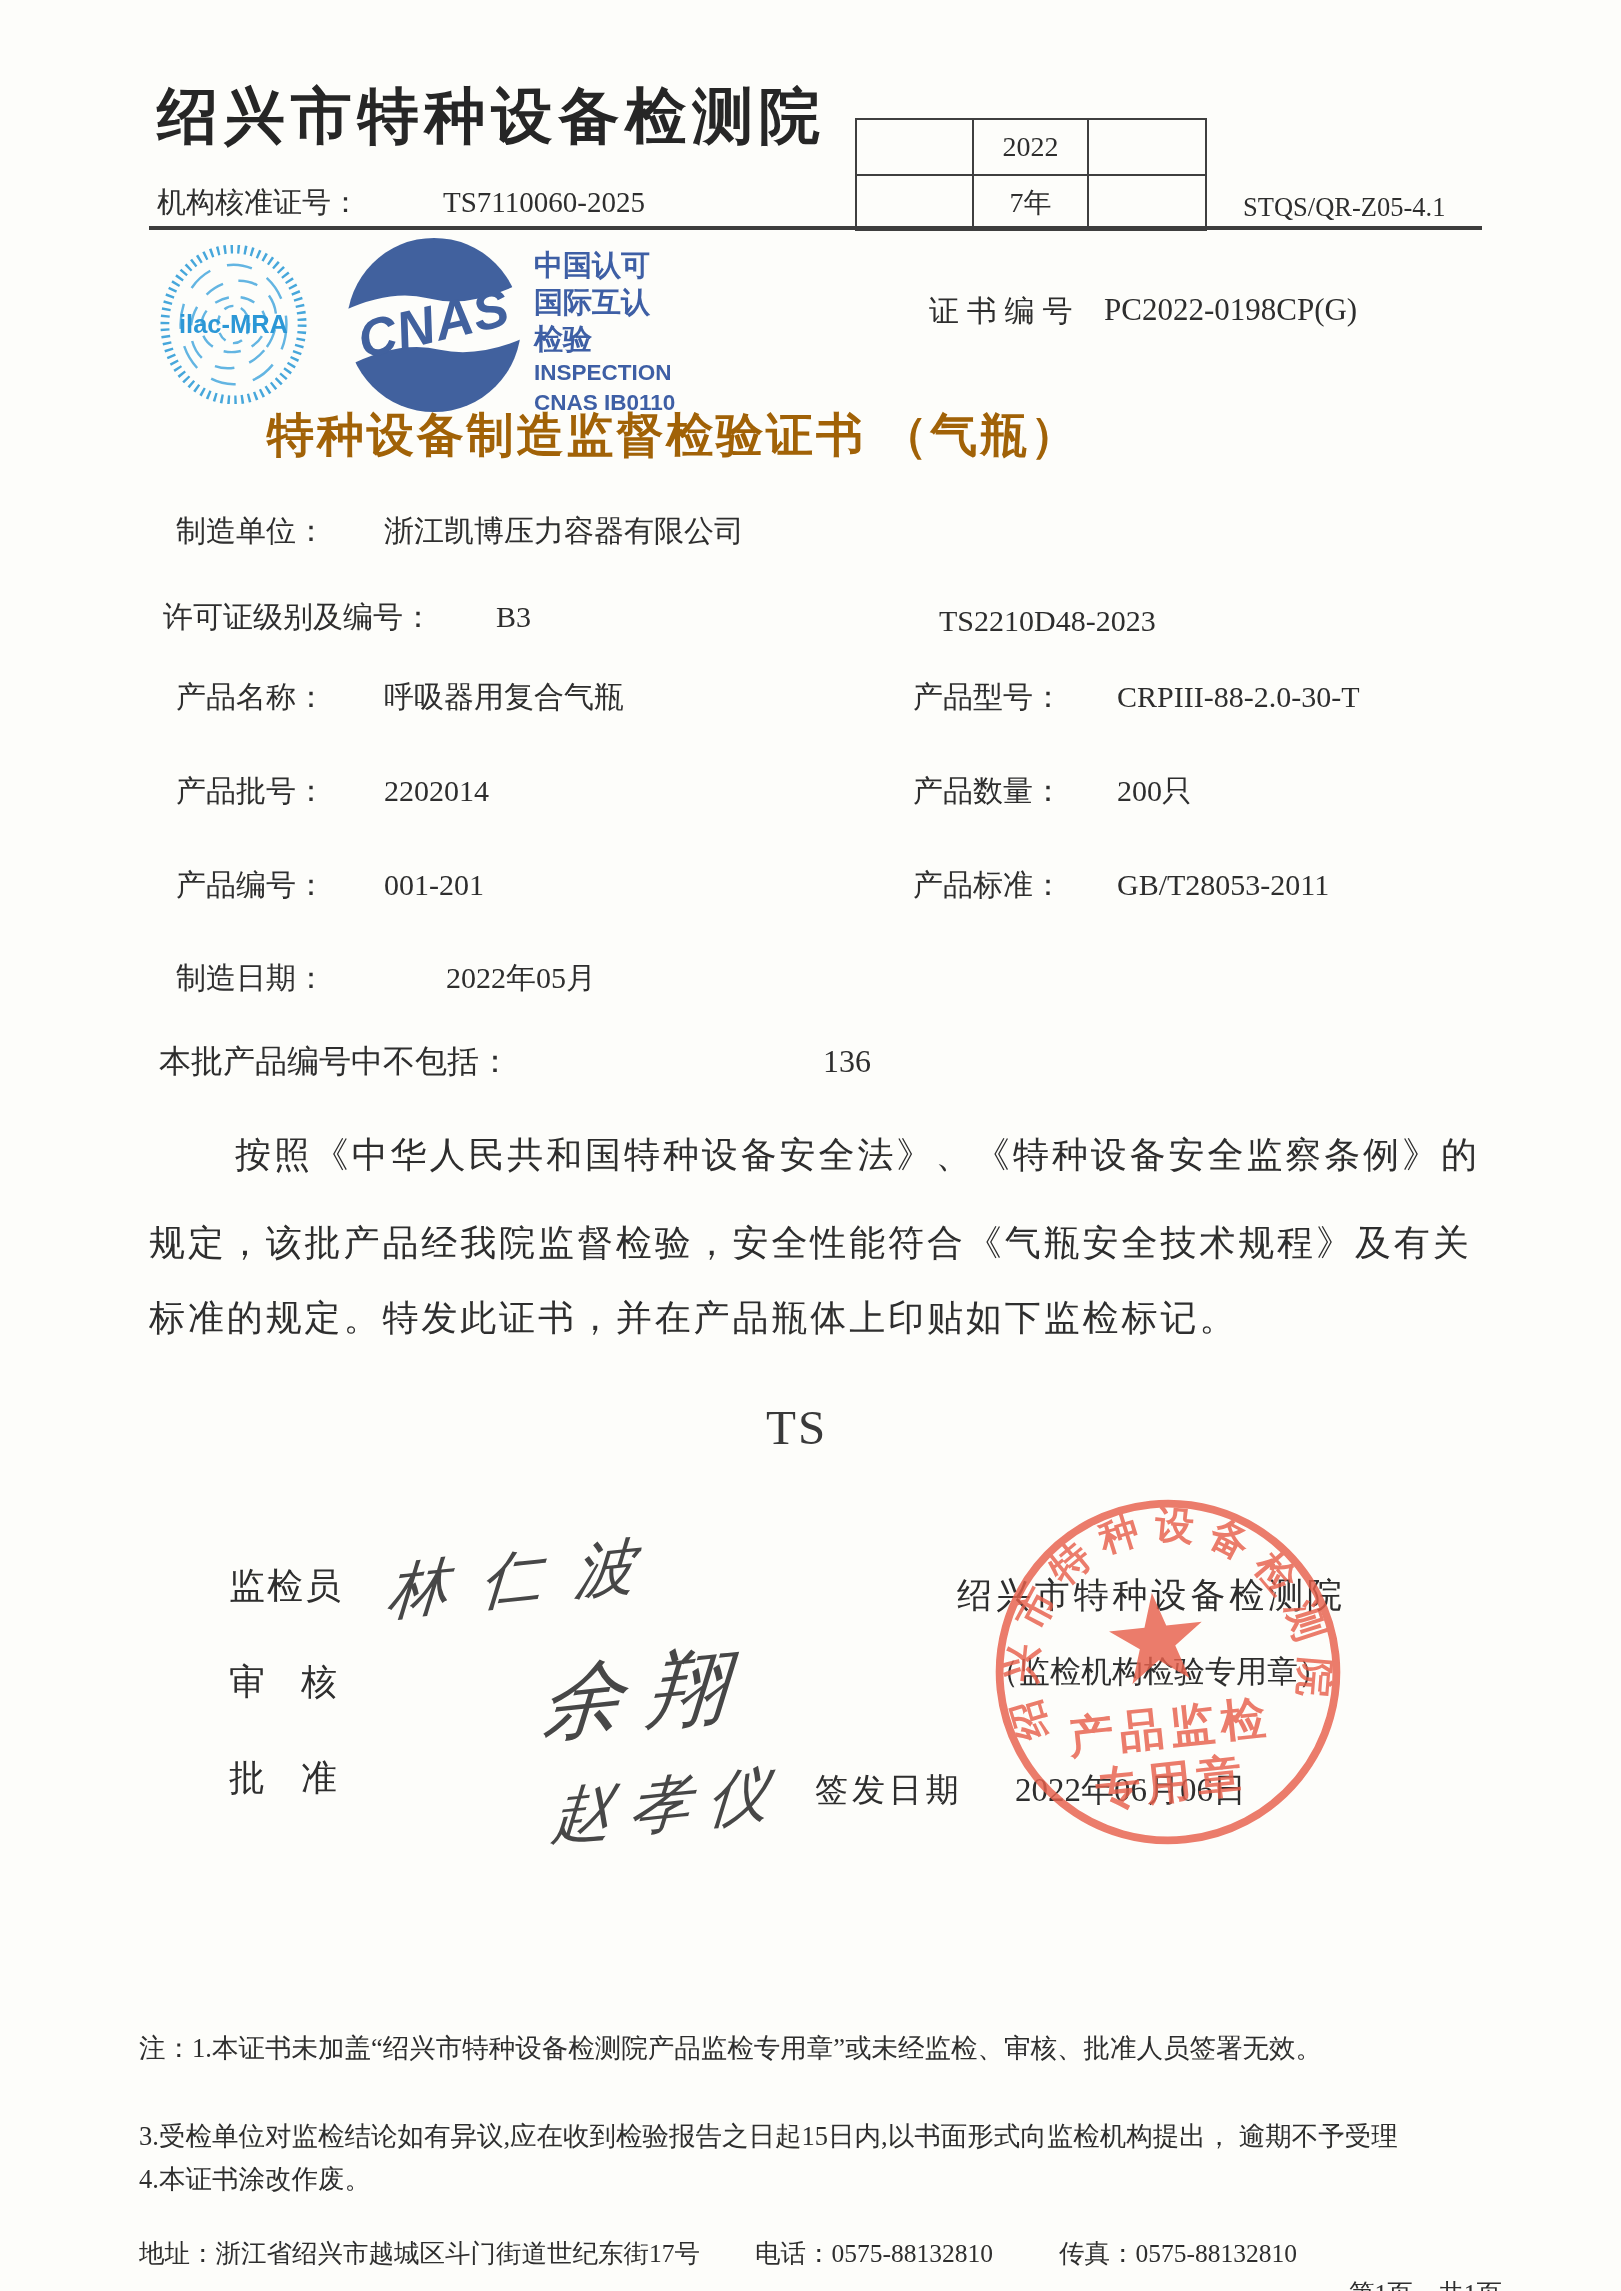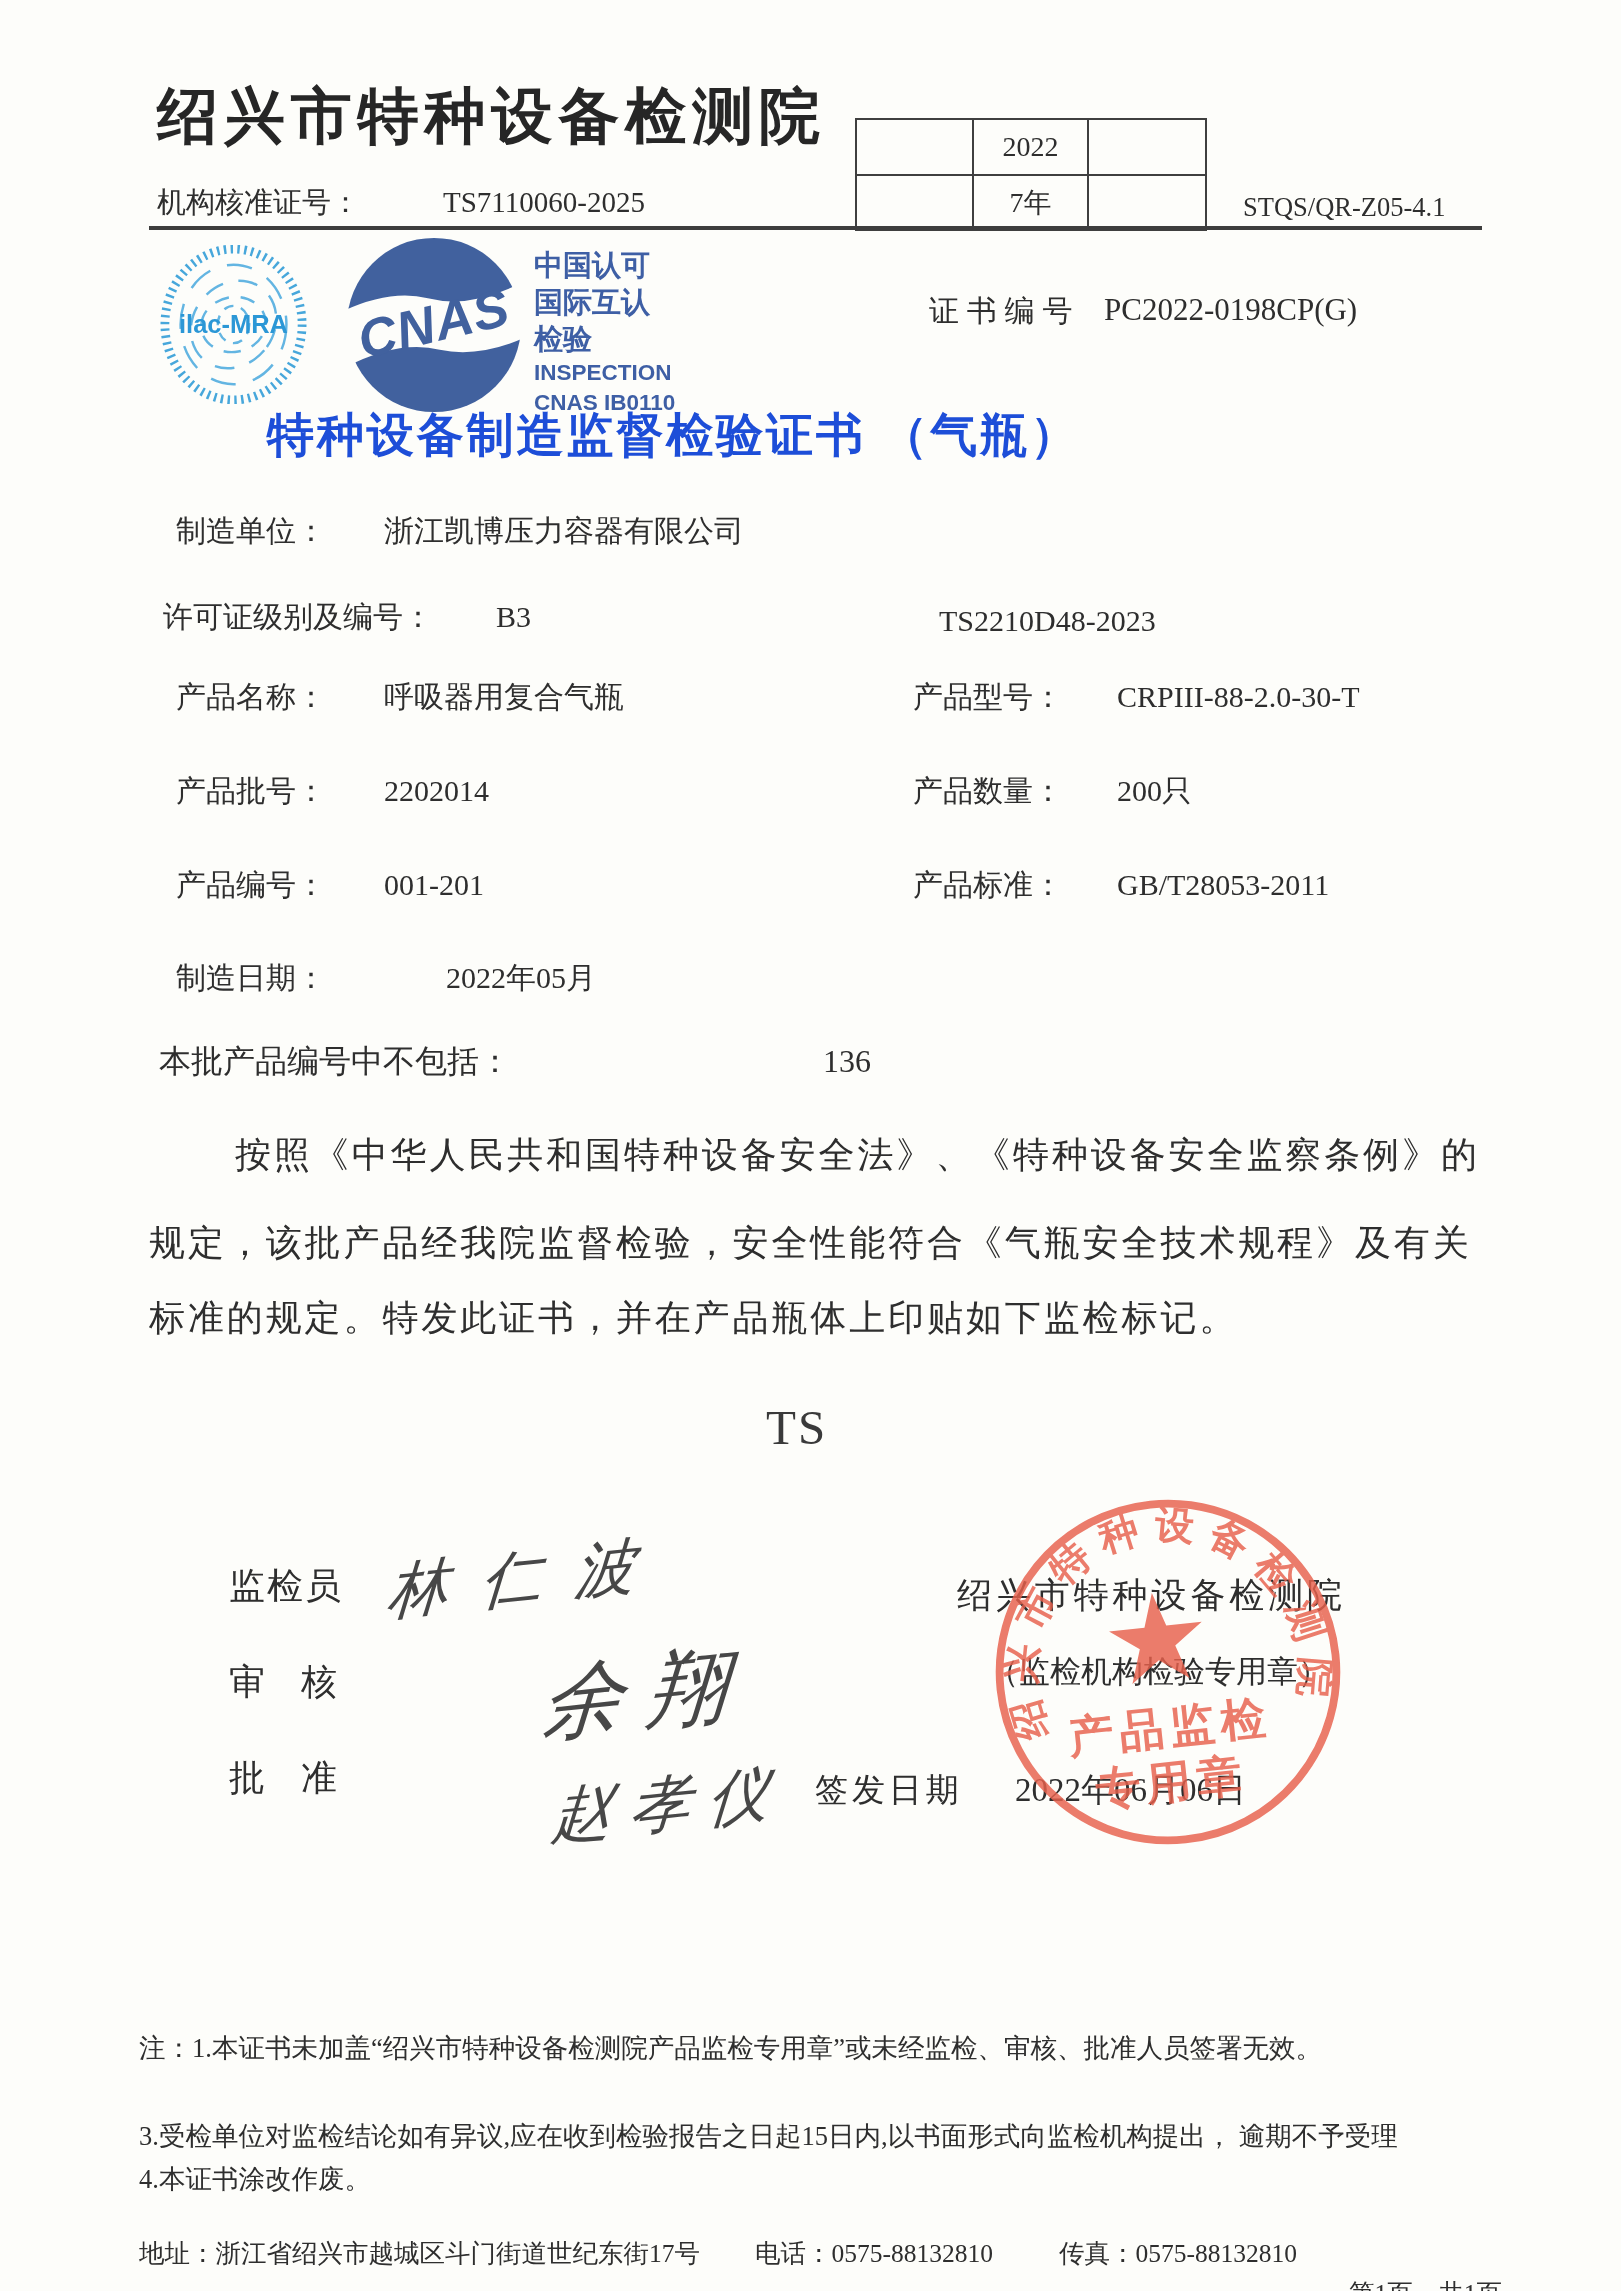--- a/index.html
+++ b/index.html
@@ -11,21 +11,21 @@
   .year-table{position:absolute;display:grid;grid-template-columns:115px 115px 118px;
               grid-template-rows:54px 55px;border:2.9px solid #3f3f3f;background:#fdfdfa;}
   .yt-cell{display:flex;align-items:center;justify-content:center;font-size:28px;
            border-left:2px solid #3f3f3f;border-top:2px solid #3f3f3f;}
   .yt-cell:nth-child(-n+3){border-top:none;}
   .yt-cell:nth-child(3n+1){border-left:none;}
   .cnas-lines{position:absolute;}
   .cl{white-space:nowrap;}
   .cl.zh{font-size:29px;font-weight:bold;color:#3E5FA5;line-height:37px;font-family:"Liberation Sans",sans-serif;}
   .cl.en{font-size:22.5px;font-weight:bold;color:#3E5FA5;line-height:30px;font-family:"Liberation Sans",sans-serif;}
-  .main-title{font-size:47px;font-weight:bold;letter-spacing:2.9px;color:#1d4ed8;}
+  .main-title{font-size:47px;font-weight:bold;letter-spacing:2.9px;color:#a16207;}
   .field{font-size:30px;}
   .para{font-size:36px;letter-spacing:2.9px;}
   .sig{position:absolute;white-space:nowrap;font-style:italic;color:#474747;
        font-family:"DejaVu Serif",serif;transform:rotate(-6deg) skewX(-10deg);}
   .stamp{position:absolute;opacity:.82;transform:rotate(-6deg);}
   .note{font-size:26.5px;}
   .foot{font-size:25.5px;}
 </style>
 </head>
 <body>

